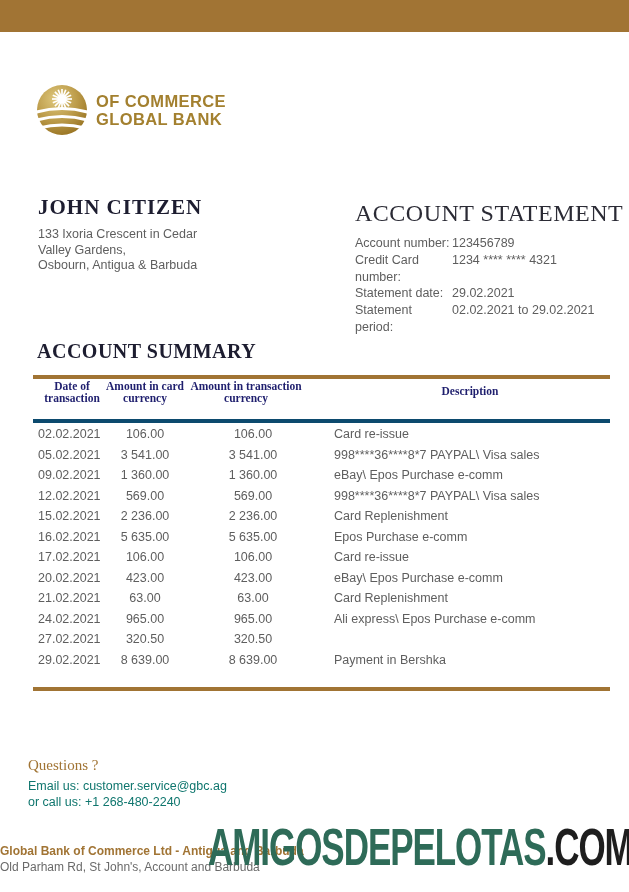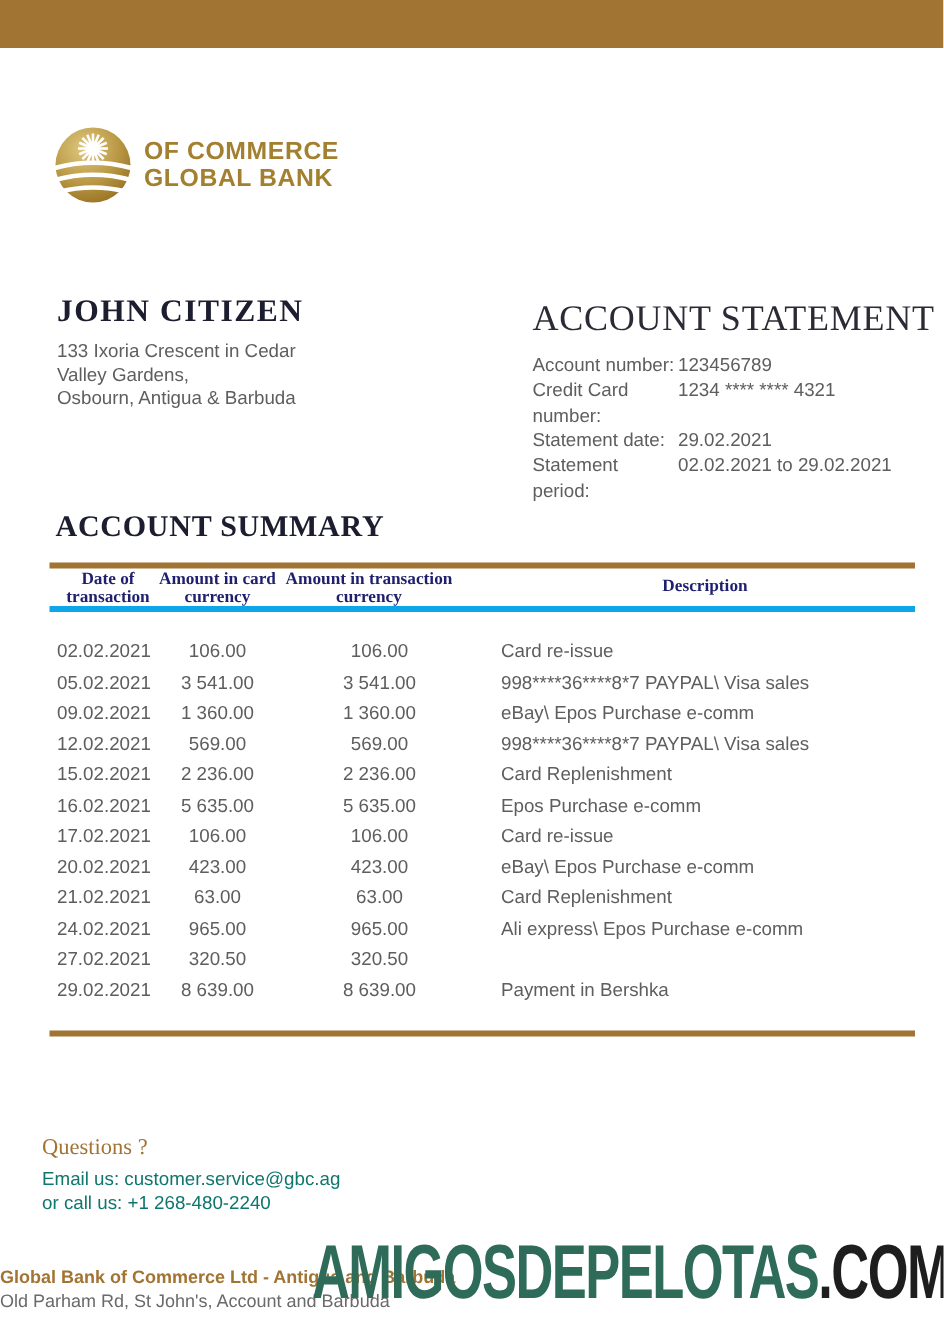--- a/index.html
+++ b/index.html
@@ -27,22 +27,22 @@
   .field-row { display:flex; font-size:12.5px; line-height:16.8px; color:#5e5e5e; }
   .field-label { width:97px; flex:0 0 97px; }
   .field-value { flex:1; }
 
   
   .summary-title { position:absolute; left:37px; top:340px; font-family:"Liberation Serif", serif;
                    font-weight:bold; font-size:20px; color:#1d1d30; letter-spacing:0.5px;text-align:right; }
 
   
   .tbl { position:absolute; left:33px; top:375px; width:577px; }
-  .tbl-head { position:relative; height:33px; border-top:4px solid #a17434;
-              border-bottom:4px solid #0ea5e9; }
+  .tbl-head { position:relative; height:48px; border-top:4px solid #a17434;
+              border-bottom:4px solid #0c4a6e; }
   .th { position:absolute; top:2px; font-family:"Liberation Serif", serif; font-weight:bold;
         font-size:11.5px; line-height:11.5px; color:#1f1f6e; text-align:center; }
   .th-date  { left:0;   width:78px; }
   .th-amt1  { left:62px;  width:100px; }
   .th-amt2  { left:143px; width:140px; }
   .th-desc  { left:337px; width:200px; top:7px; }
 
   .tbl-rows { position:absolute; left:0; top:49px; width:577px; }
   .tr { position:relative; height:20.5px; }
   .td { position:absolute; top:0; font-size:12.5px; line-height:20.5px; color:#5e5e5e;

